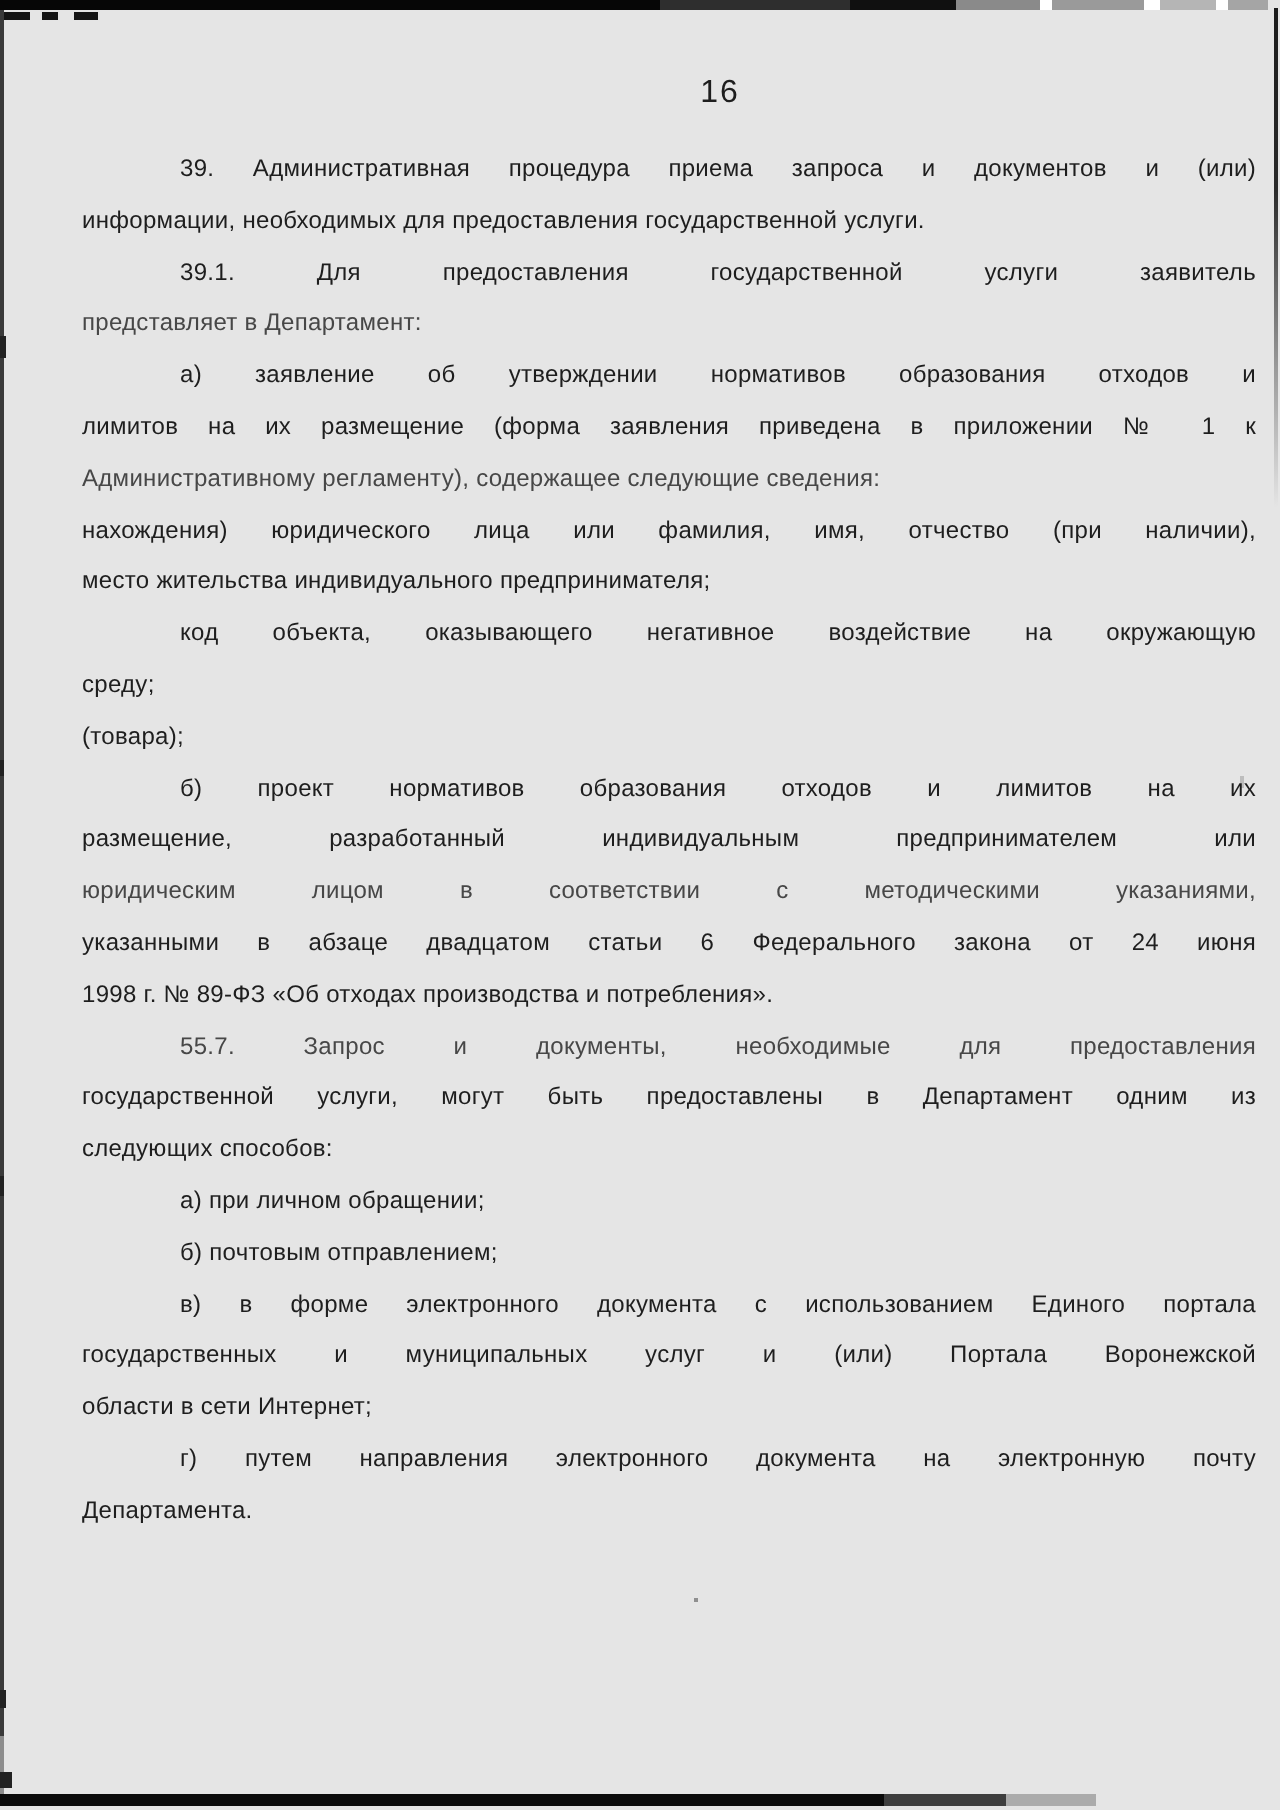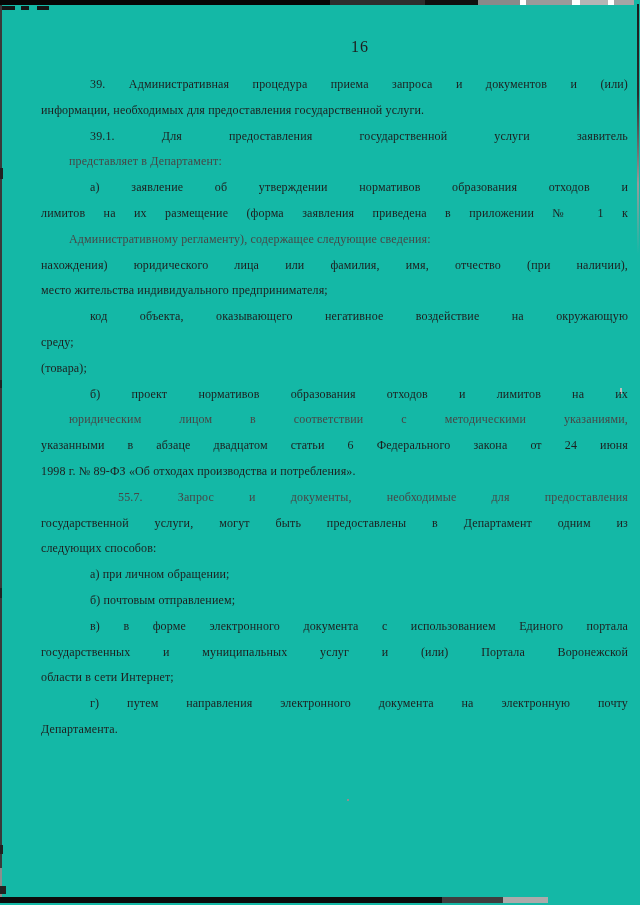--- a/index.html
+++ b/index.html
@@ -1,32 +1,32 @@
 <!DOCTYPE html>
 <html><head>
 <meta charset="utf-8">
 <style>
   html,body{margin:0;padding:0;background:#ffffff;}
   .page{
-    position:relative;width:640px;height:905px;background:#14b8a6;overflow:hidden;
-    font-family:Liberation Serif, serif;color:#1e1e1e;
+    position:relative;width:640px;height:905px;background:#e5e5e5;overflow:hidden;
+    font-family:Liberation Sans, sans-serif;color:#1e1e1e;
   }
   .pagenum{
     position:absolute;top:38px;left:330px;width:60px;text-align:center;
     font-size:16px;letter-spacing:1px;filter:blur(0.2px);
   }
   .text{
     position:absolute;left:41px;top:72px;width:587px;
     font-size:12px;line-height:25.8px;letter-spacing:0.15px;
     filter:blur(0.22px);
   }
   .ln{height:25.8px;overflow:hidden;text-align:left;}
   .ln.j{text-align:justify;text-align-last:justify;}
   .ln.in{text-indent:49px;}
-  .ln.faint{color:#474747;filter:blur(0.35px);margin-left:28px;}
+  .ln.faint{color:#474747;filter:blur(0.35px);}
 
   
   .top-bar{
     position:absolute;top:0;left:0;width:640px;height:5px;
     background:linear-gradient(to right,
       #060606 0,#060606 330px,#2e2e2e 330px,#2e2e2e 425px,#101010 425px,#101010 478px,
       #8a8a8a 478px,#8a8a8a 520px,#fff 520px,#fff 526px,#9a9a9a 526px,#9a9a9a 572px,
       #fff 572px,#fff 580px,#b5b5b5 580px,#b5b5b5 608px,#fff 608px,#fff 614px,
       #a5a5a5 614px,#a5a5a5 634px,rgba(255,255,255,0) 634px);
   }
@@ -92,20 +92,21 @@
 
     <div class="ln j">нахождения) юридического лица или фамилия, имя, отчество (при наличии),</div>
     <div class="ln">место жительства индивидуального предпринимателя;</div>
 
     <div class="ln j in">код объекта, оказывающего негативное воздействие на окружающую</div>
     <div class="ln">среду;</div>
 
     <div class="ln">(товара);</div>
 
     <div class="ln j in">б) проект нормативов образования отходов и лимитов на их</div>
+    <div class="ln j">размещение, разработанный индивидуальным предпринимателем или</div>
     <div class="ln j faint">юридическим лицом в соответствии с методическими указаниями,</div>
     <div class="ln j">указанными в абзаце двадцатом статьи 6 Федерального закона от 24 июня</div>
     <div class="ln">1998 г. № 89-ФЗ «Об отходах производства и потребления».</div>
 
     <div class="ln j in faint">55.7. Запрос и документы, необходимые для предоставления</div>
     <div class="ln j">государственной услуги, могут быть предоставлены в Департамент одним из</div>
     <div class="ln">следующих способов:</div>
 
     <div class="ln in">а) при личном обращении;</div>
 

